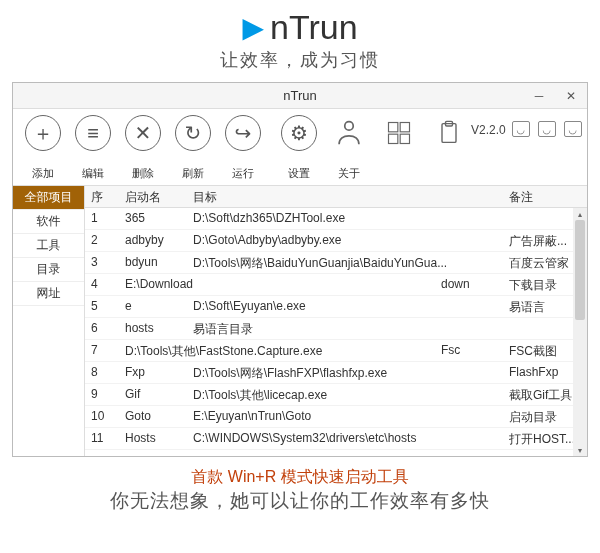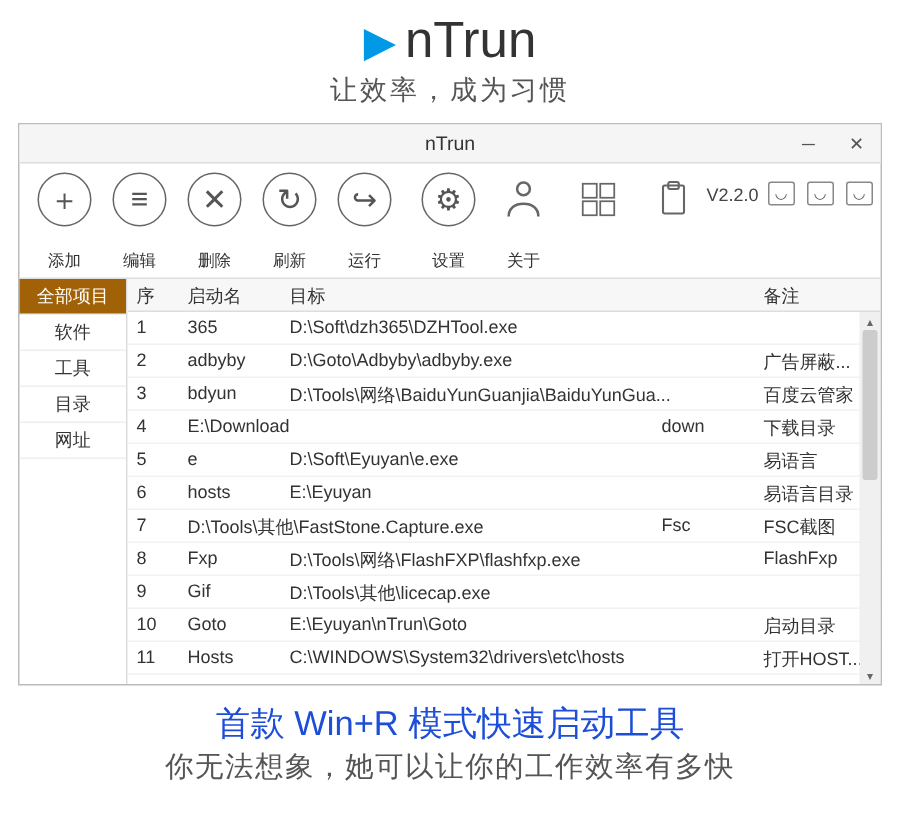--- a/index.html
+++ b/index.html
@@ -33,21 +33,21 @@
   .th, .td { padding: 3px 6px; overflow: hidden; white-space: nowrap; text-overflow: ellipsis; }
   .col-idx { width: 34px; }
   .col-name { width: 68px; }
   .col-target { flex: 1; }
   .col-note { width: 84px; }
   .tbody-row { display: flex; height: 22px; font-size: 12px; color: #333; border-bottom: 1px solid #f2f2f2; }
   .scrollbar { position: absolute; right: 0; top: 22px; bottom: 0; width: 14px; background: #f0f0f0; }
   .scroll-thumb { position: absolute; left: 2px; right: 2px; top: 12px; height: 100px; background: #ccc; border-radius: 2px; }
   .scroll-arrow { position: absolute; left: 0; right: 0; height: 12px; display:flex; align-items:center; justify-content:center; font-size: 8px; color:#666; }
   .footer { text-align: center; padding: 10px 0 0; }
-  .footer-l1 { font-size: 23px; color: #1d4ed8; font-weight: 300; }
+  .footer-l1 { font-size: 16px; color: #c2410c; font-weight: 300; }
   .footer-l2 { font-size: 19px; color: #555; font-weight: 300; letter-spacing: 1px; }
 </style>
 </head>
 <body>
 
 <div class="hero">
   <div class="hero-title">
     <span class="hero-arrow">▶</span>
     <span>nTrun</span>
   </div>
@@ -172,39 +172,39 @@
           </div>
           <div class="tbody-row">
             <div class="td col-idx">5</div>
             <div class="td col-name">e</div>
             <div class="td col-target">D:\Soft\Eyuyan\e.exe</div>
             <div class="td col-note">易语言</div>
           </div>
           <div class="tbody-row">
             <div class="td col-idx">6</div>
             <div class="td col-name">hosts</div>
-            <div class="td col-target">E:\Eyuyan</div>
             <div class="td col-note">易语言目录</div>
           </div>
           <div class="tbody-row">
             <div class="td col-idx">7</div>
             <div class="td col-target">D:\Tools\其他\FastStone.Capture.exe</div>
             <div class="td col-name">Fsc</div>
             <div class="td col-note">FSC截图</div>
           </div>
           <div class="tbody-row">
             <div class="td col-idx">8</div>
             <div class="td col-name">Fxp</div>
             <div class="td col-target">D:\Tools\网络\FlashFXP\flashfxp.exe</div>
             <div class="td col-note">FlashFxp</div>
           </div>
           <div class="tbody-row">
             <div class="td col-idx">9</div>
             <div class="td col-name">Gif</div>
             <div class="td col-target">D:\Tools\其他\licecap.exe</div>
+            <div class="td col-note">截取Gif工具</div>
           </div>
           <div class="tbody-row">
             <div class="td col-idx">10</div>
             <div class="td col-name">Goto</div>
             <div class="td col-target">E:\Eyuyan\nTrun\Goto</div>
             <div class="td col-note">启动目录</div>
           </div>
           <div class="tbody-row">
             <div class="td col-idx">11</div>
             <div class="td col-name">Hosts</div>

